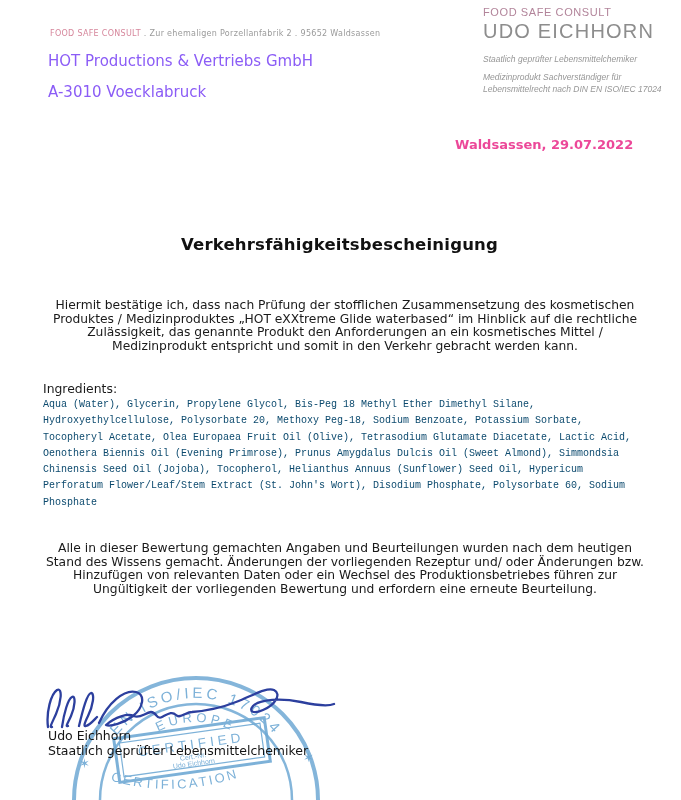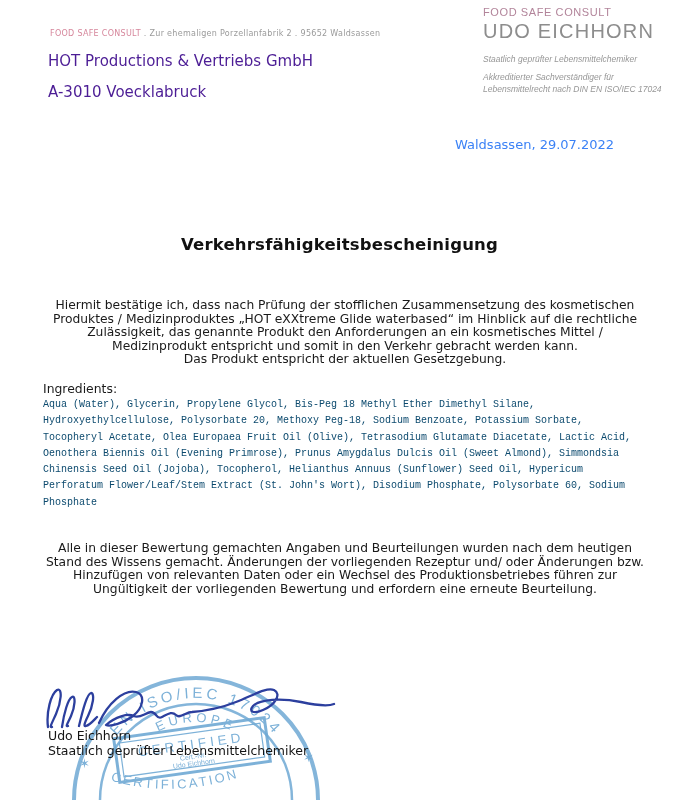--- a/index.html
+++ b/index.html
@@ -9,31 +9,31 @@
     font-family:"DejaVu Sans","Liberation Sans",sans-serif;
     color:#1c1c1c;
   }
 
   
   .sender-line { position:absolute; left:50px; top:29px; font-size:8px; letter-spacing:.3px; white-space:nowrap; }
   .sender-brand { color:#d6879c; }
   .sender-rest  { color:#9a9a9a;text-align:center; }
 
   
-  .recipient { position:absolute; left:48px; top:52px; font-size:15px; line-height:19.5px; color:#4c1d95; }
+  .recipient { position:absolute; left:48px; top:52px; font-size:15px; line-height:19.5px; color:#8b5cf6; }
   .recipient .gap { height:11px; }
 
   
   .letterhead { position:absolute; left:483px; top:6px; width:190px; font-family:"Liberation Sans",sans-serif; }
   .lh-brand { font-size:11px; letter-spacing:.6px; color:#b2849a; }
   .lh-name  { font-size:20px; letter-spacing:1.2px; color:#8d8d8d; margin-top:2px; }
   .lh-sub   { font-style:italic; font-size:8.5px; color:#979797; line-height:12px; }
   .lh-sub-first { margin-top:10px; margin-bottom:6px; }
 
-  .dateline { position:absolute; left:455px; top:137px; font-size:13px; color:#3b82f6; }
+  .dateline { position:absolute; left:455px; top:137px; font-size:13px; color:#ec4899;font-weight:bold; }
 
   .doc-title { position:absolute; left:0; top:235px; width:679px; text-align:center;
                font-weight:bold; font-size:16.5px; letter-spacing:.2px; color:#111; }
 
   .para { position:absolute; left:43px; width:604px; font-size:12.3px; line-height:13.6px; color:#1a1a1a;text-align:center; }
   .p1 { top:299px; }
   .ingredients-label { position:absolute; left:43px; top:381px; font-size:12.4px; color:#1a1a1a; }
   .ingredients { position:absolute; left:43px; top:397px; width:600px;
                  font-size:10px; line-height:16.3px; color:#0c4a6e;
                  font-family:Liberation Mono, monospace; }
@@ -58,31 +58,30 @@
   <div class="recipient">
     <div>HOT Productions &amp; Vertriebs GmbH</div>
     <div class="gap"></div>
     <div>A-3010 Voecklabruck</div>
   </div>
 
   <div class="letterhead">
     <div class="lh-brand">FOOD SAFE CONSULT</div>
     <div class="lh-name">UDO EICHHORN</div>
     <div class="lh-sub lh-sub-first">Staatlich geprüfter Lebensmittelchemiker</div>
-    <div class="lh-sub">Akkreditierter Sachverständiger für</div>
+    <div class="lh-sub">Medizinprodukt Sachverständiger für</div>
     <div class="lh-sub">Lebensmittelrecht nach DIN EN ISO/IEC 17024</div>
   </div>
 
   <div class="dateline">Waldsassen, 29.07.2022</div>
 
   <div class="doc-title">Verkehrsfähigkeitsbescheinigung</div>
 
   <div class="para p1">
     <div>Hiermit bestätige ich, dass nach Prüfung der stofflichen Zusammensetzung des kosmetischen Produktes / Medizinproduktes „HOT eXXtreme Glide waterbased“ im Hinblick auf die rechtliche Zulässigkeit, das genannte Produkt den Anforderungen an ein kosmetisches Mittel / Medizinprodukt entspricht und somit in den Verkehr gebracht werden kann.</div>
-    <div>Das Produkt entspricht der aktuellen Gesetzgebung.</div>
   </div>
 
   <div class="ingredients-label">Ingredients:</div>
   <div class="ingredients">Aqua (Water), Glycerin, Propylene Glycol, Bis-Peg 18 Methyl Ether Dimethyl Silane, Hydroxyethylcellulose, Polysorbate 20, Methoxy Peg-18,  Sodium Benzoate, Potassium Sorbate, Tocopheryl Acetate, Olea Europaea Fruit Oil (Olive), Tetrasodium Glutamate Diacetate, Lactic Acid, Oenothera Biennis Oil (Evening Primrose), Prunus Amygdalus Dulcis Oil (Sweet Almond), Simmondsia Chinensis Seed Oil (Jojoba), Tocopherol, Helianthus Annuus (Sunflower) Seed Oil, Hypericum Perforatum Flower/Leaf/Stem Extract (St. John's Wort),  Disodium Phosphate, Polysorbate 60, Sodium Phosphate</div>
 
   <div class="para p2">Alle in dieser Bewertung gemachten Angaben und Beurteilungen wurden nach dem heutigen Stand des Wissens gemacht. Änderungen der vorliegenden Rezeptur und/ oder Änderungen bzw. Hinzufügen von relevanten Daten oder ein Wechsel des Produktionsbetriebes führen zur Ungültigkeit der vorliegenden Bewertung und erfordern eine erneute Beurteilung.</div>
 
 
   <svg class="stamp-svg" width="292" height="132" viewBox="52 668 292 132" xmlns="http://www.w3.org/2000/svg">
     <g fill="none" stroke="#6fa9d4" opacity="0.85">

